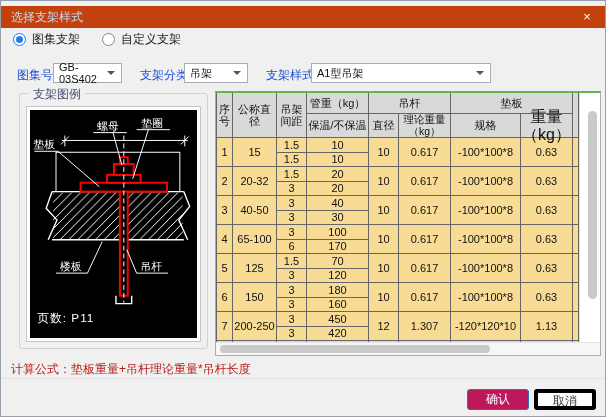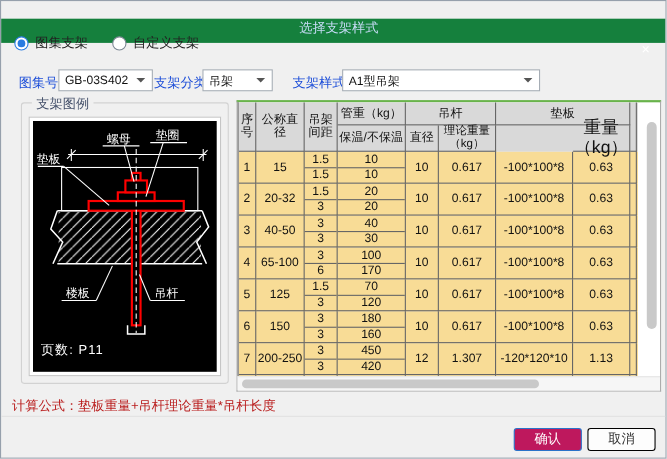--- a/index.html
+++ b/index.html
@@ -1,22 +1,22 @@
 <!DOCTYPE html>
 <html><head>
 <meta charset="utf-8">
 <style>
   * { margin:0; padding:0; box-sizing:border-box; }
   html,body { background:#cfd4da; font-family:"Liberation Sans","DejaVu Sans",sans-serif; }
   .dialog { position:relative; width:606px; height:417px; background:#f0f0f0;
             border:1px solid #96a0ac; overflow:hidden; }
 
   
-  .titlebar { position:absolute; left:0; top:16px; width:100%; height:22px;
-              background:#15803d; display:flex; align-items:center;flex-direction:column; }
+  .titlebar { position:absolute; left:0; top:5px; width:100%; height:22px;
+              background:#c2410c; display:flex; align-items:center; }
   .titlebar .title { padding-left:10px; font-size:12px; color:#c6dbf5; }
   .titlebar .close { margin-left:auto; width:36px; height:22px; color:#ffffff;
                      font-size:13px; line-height:22px; text-align:center; cursor:pointer; }
 
   
   .radio-row { position:absolute; left:12px; top:30px; display:flex; gap:22px; align-items:center; }
   .radio { display:flex; align-items:center; gap:6px; font-size:12px; color:#222; cursor:pointer; }
   .rb { width:13px; height:13px; border-radius:50%; border:1px solid #7c8794; background:#fff; position:relative; }
   .rb.checked { border-color:#2a7ce1; }
   .rb.checked::after { content:""; position:absolute; left:2px; top:2px; width:7px; height:7px;
@@ -73,21 +73,21 @@
   .vthumb { position:absolute; top:16px; left:2px; width:9px; height:188px; border-radius:4.5px; background:#c9c9c9; }
   .hscroll { position:absolute; left:0; right:0; bottom:0; height:13px; background:#f6f6f6; border-top:1px solid #e4e4e4; }
   .hthumb { position:absolute; left:4px; top:2px; width:270px; height:8px; border-radius:4px; background:#c9c9c9; }
 
   
   .formula { position:absolute; left:10px; top:360px; font-size:12px; color:#b91c1c; }
   .footer-divider { position:absolute; left:0; top:377px; width:100%; height:1px; background:#e2e2e2; }
   .btn { position:absolute; top:388px; width:62px; height:21px; border-radius:3px;
          font-size:12px; font-family:inherit; cursor:pointer; }
   .btn.primary { left:466px; background:#be185d; border:1px solid #2a72c9; color:#fff; }
-  .btn.secondary { left:533px; background:#fdfdfd; border:1px solid #000000; color:#333; }
+  .btn.secondary { left:533px; background:#fdfdfd; border:4px solid #000000; color:#333; }
 
   
   .dwtext { font-size:11px; fill:#fff; font-family:"Liberation Sans","DejaVu Sans",sans-serif; }
   .dwpage { font-size:12px; fill:#fff; letter-spacing:1px; font-family:"Liberation Sans","DejaVu Sans",sans-serif; }
 </style>
 </head>
 <body>
 
 <div class="dialog">
 
@@ -101,21 +101,21 @@
       <span class="rb checked"></span>
       <span>图集支架</span>
     </label>
     <label class="radio">
       <span class="rb"></span>
       <span>自定义支架</span>
     </label>
   </div>
 
   <span class="flabel" style="left:16px">图集号</span>
-  <div class="combo" style="left:52px; width:86px">
+  <div class="combo" style="left:52px; width:69px">
     <span>GB-03S402</span>
     <span class="chev"></span>
   </div>
 
   <span class="flabel" style="left:139px">支架分类</span>
   <div class="combo" style="left:183px; width:64px">
     <span>吊架</span>
     <span class="chev"></span>
   </div>
 
@@ -198,20 +198,21 @@
         <div class="th c2">公称直径</div>
         <div class="th c3">吊架
 间距</div>
         <div class="th c4a">管重（kg）</div>
         <div class="th c4b">保温/不保温</div>
         <div class="th c56">吊杆</div>
         <div class="th c5">直径</div>
         <div class="th c6">理论重量
 （kg）</div>
         <div class="th c78">垫板</div>
+        <div class="th c7">规格</div>
         <div class="th c8">重量
 （kg）</div>
         <div class="th c9"></div>
       </div>
 
       <div class="trow">
         <div class="td">1</div>
         <div class="td">15</div>
         <div class="td sub">
             <div>1.5</div>

